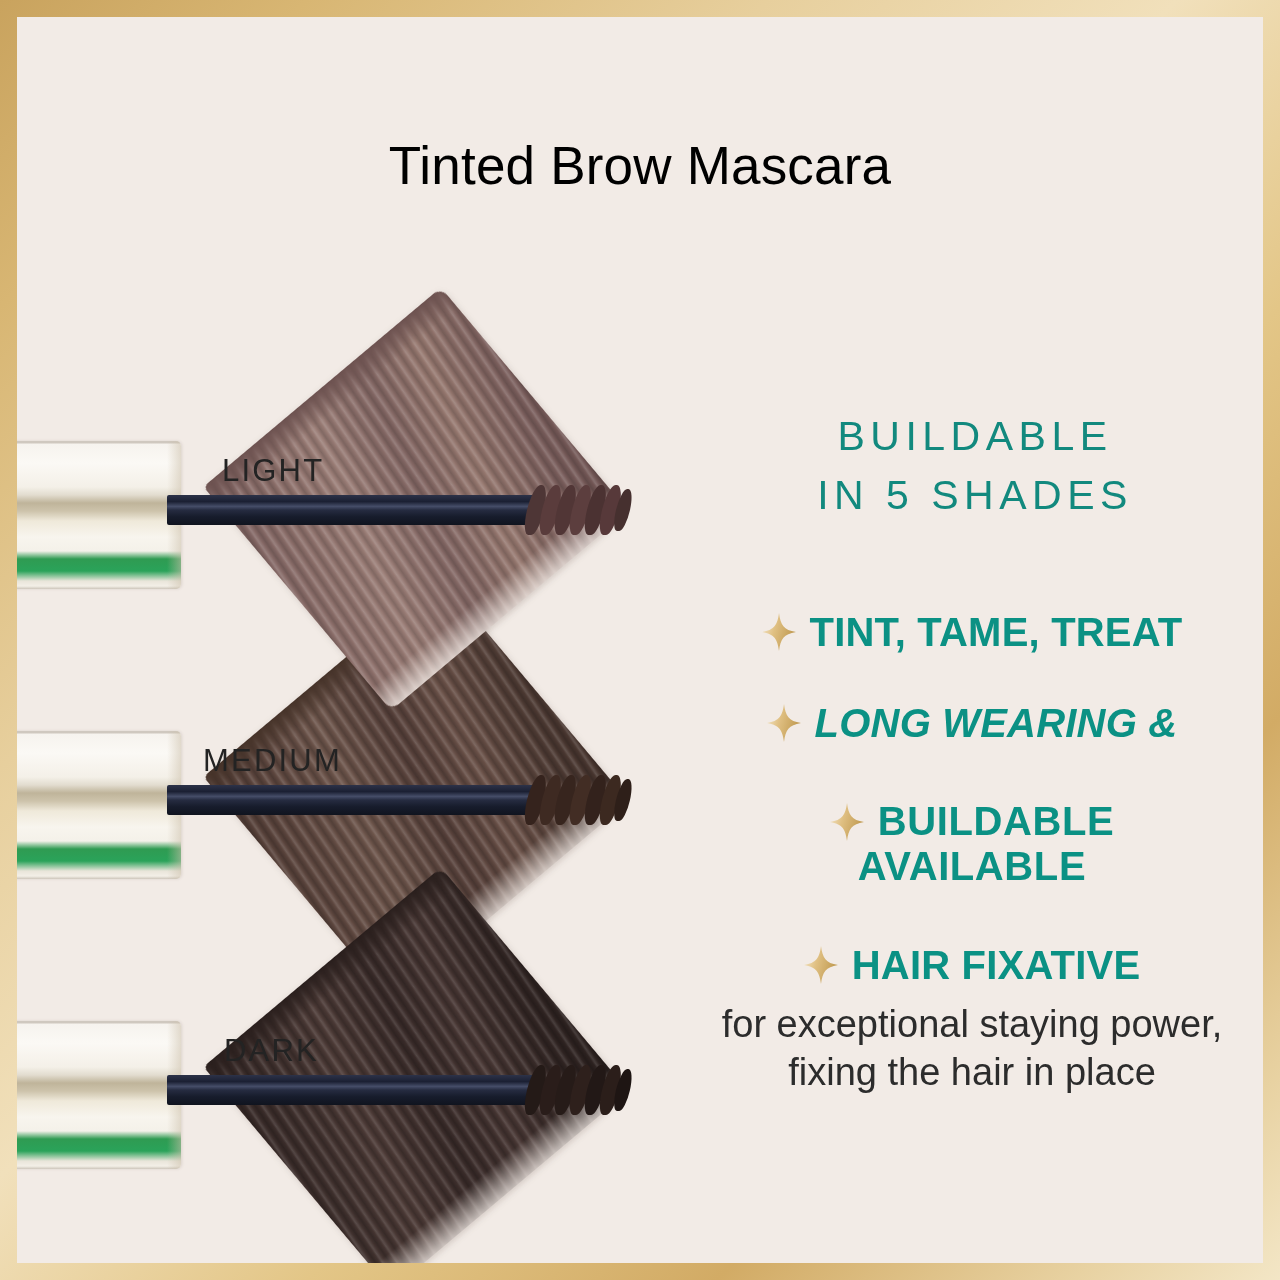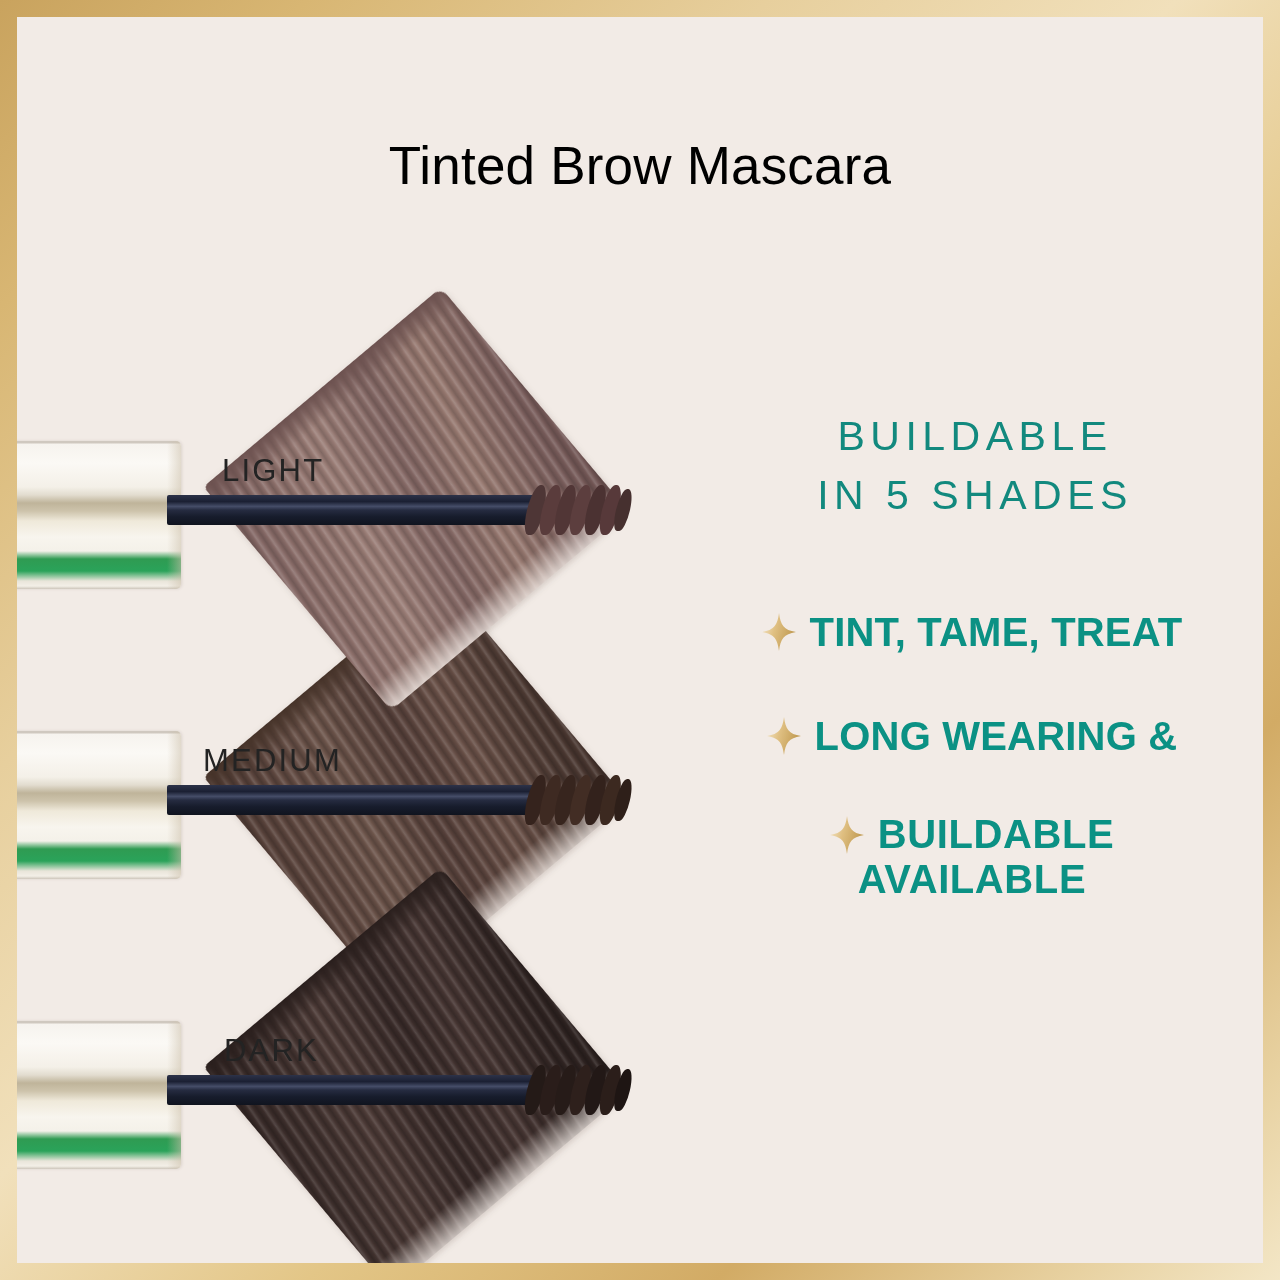--- a/index.html
+++ b/index.html
@@ -228,21 +228,21 @@
   .feature .line-1 {
     display: flex;
     align-items: center;
     justify-content: center;
     gap: 14px;
   }
   .f-bold .line   { font-size: 40px; font-weight: 700; letter-spacing: 0.2px; }
   .f-med  .line   { font-size: 40px; font-weight: 600; letter-spacing: 0.6px; }
 
   .feat-1 { margin-top: 84px; }
-  .feat-2 { margin-top: 59px; }
+  .feat-2 { margin-top: 46px; font-style: italic; }
   .feat-3 { margin-top: 54px; }
   .feat-4 { margin-top: 54px; }
 
   .desc {
     margin-top: 12px;
     font-size: 38px;
     font-weight: 400;
     color: #2c2c2c;
     line-height: 1.28;
   }
@@ -387,17 +387,35 @@
                 </linearGradient>
               </defs>
               <path d="M17 0 C18.6 12 21.6 17 34 19 C21.6 21 18.6 26 17 38 C15.4 26 12.4 21 0 19 C12.4 17 15.4 12 17 0 Z" fill="url(#g3)"></path>
             </svg>
           </span>
           <span>BUILDABLE</span>
         </div>
         <div class="line">AVAILABLE</div>
       </div>
 
+      <div class="feature feat-4 f-bold">
+        <div class="line line-1">
+          <span class="sparkle">
+            <svg viewBox="0 0 34 38" width="34" height="38">
+              <defs>
+                <linearGradient id="g4" x1="0" y1="0" x2="1" y2="0.3">
+                  <stop offset="0%" stop-color="#f6ead0"></stop>
+                  <stop offset="45%" stop-color="#e0c083"></stop>
+                  <stop offset="100%" stop-color="#c19b52"></stop>
+                </linearGradient>
+              </defs>
+              <path d="M17 0 C18.6 12 21.6 17 34 19 C21.6 21 18.6 26 17 38 C15.4 26 12.4 21 0 19 C12.4 17 15.4 12 17 0 Z" fill="url(#g4)"></path>
+            </svg>
+          </span>
+          <span>HAIR FIXATIVE</span>
+        </div>
+        <div class="desc">for exceptional staying power, fixing the hair in place</div>
+      </div>
 
     </div>
 
   </div>
 </div>
 
 </body></html>

